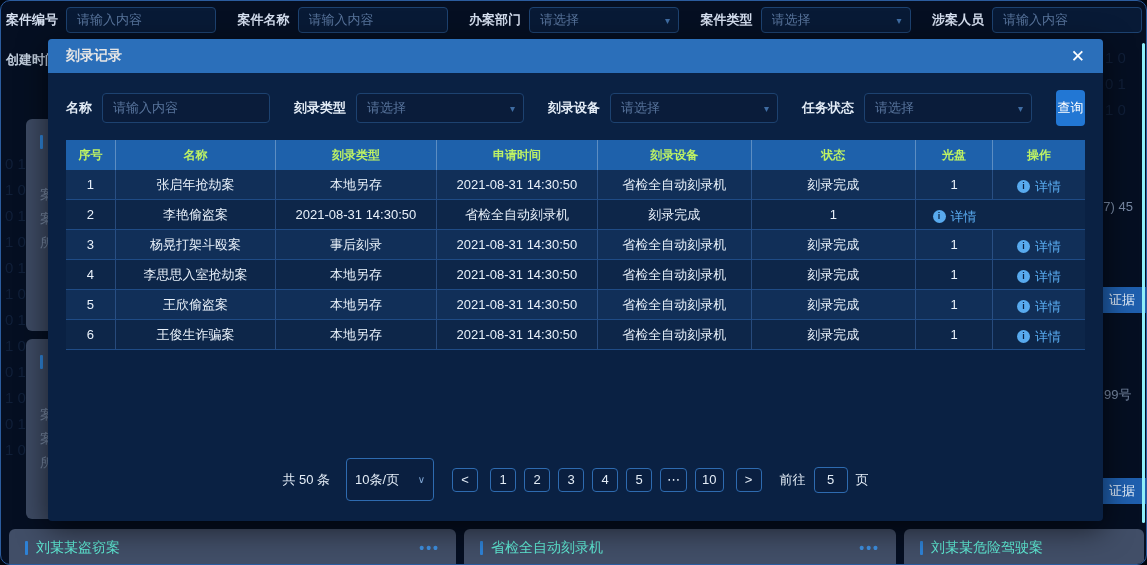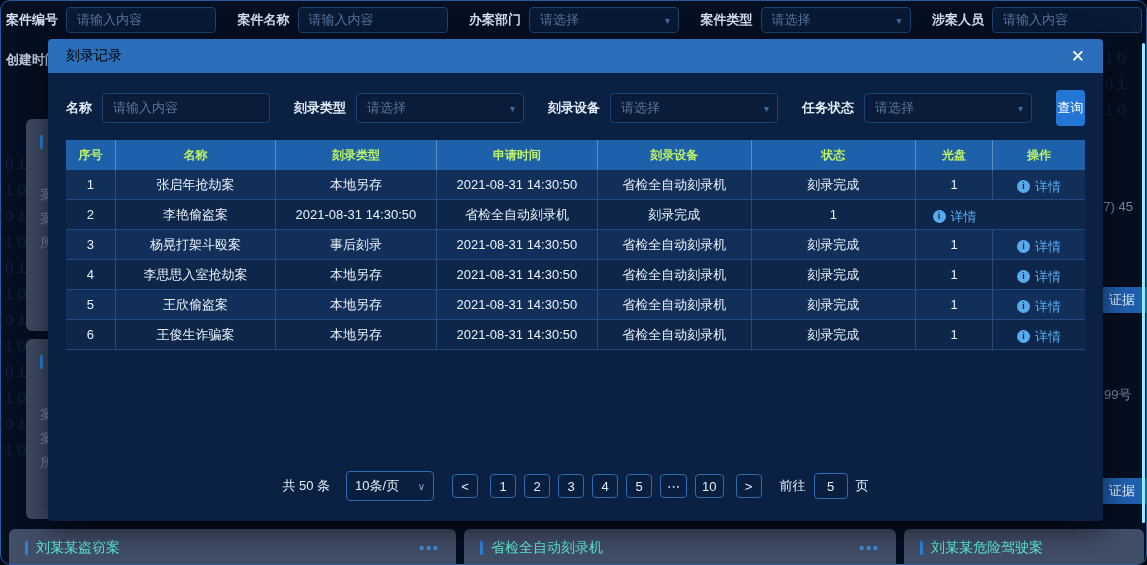--- a/index.html
+++ b/index.html
@@ -64,21 +64,21 @@
   
   .modal {
     position:absolute; left:47px; top:38px; width:1055px; height:482px;
     background:#0a2143; border-radius:4px; z-index:10;
     box-shadow:0 8px 30px rgba(0,0,0,0.6);
   }
   .modal-header {
     height:34px; background:#2b6fba; border-radius:4px 4px 0 0;
     display:flex; align-items:center; justify-content:space-between; padding:0 18px;
   }
-  .modal-title { font-size:14px; font-weight:normal; color:#000000; }
+  .modal-title { font-size:14px; font-weight:bold; color:#e5e5e5; }
   .modal-close { color:#ffffff; font-size:17px; font-weight:bold; cursor:pointer; line-height:1; }
   .filters { display:flex; align-items:center; padding:17px 18px 0 18px; }
   .f-group { display:flex; align-items:center; margin-right:24px; }
   .f-label { font-size:13px; font-weight:bold; color:#e2ebf5; margin-right:10px; white-space:nowrap; }
   .f-box {
     display:flex; align-items:center; height:30px; border:1px solid #1d4270;
     border-radius:4px; background:#0a1c3a; padding:0 8px 0 10px;
   }
   .f-box .ph { font-size:13px; color:#58749c; flex:1; } .w168 { width:168px; }
   .search-btn {
@@ -108,21 +108,21 @@
     font-size:9px; font-weight:bold; display:inline-flex; align-items:center;
     justify-content:center; font-style:normal; line-height:1;
   }
   .pagination {
     position:absolute; left:0; bottom:20px; width:100%;
     display:flex; align-items:center; justify-content:center; gap:8px;
     font-size:13px; color:#e3ecf6;
   }
   .pg-total { margin-right:8px; white-space:nowrap; }
   .pg-size {
-    display:flex; align-items:center; justify-content:space-between; width:88px; height:30px;
+    display:flex; align-items:center; justify-content:space-between; width:88px; height:43px;
     border:1px solid #2e6bb0; border-radius:4px; padding:0 8px; cursor:pointer;
     background:rgba(10,30,60,0.4); margin-right:10px; white-space:nowrap;
   }
   .pg-size .caret { color:#7fa6d4; }
   .pg-btn {
     min-width:26px; height:24px; padding:0 6px; border:1px solid #2e6bb0; border-radius:4px;
     display:inline-flex; align-items:center; justify-content:center; cursor:pointer;
     background:rgba(10,30,60,0.4); color:#e3ecf6; font-size:13px;
   }
   .pg-prev { margin-right:4px; } .pg-next { margin-left:4px; }

